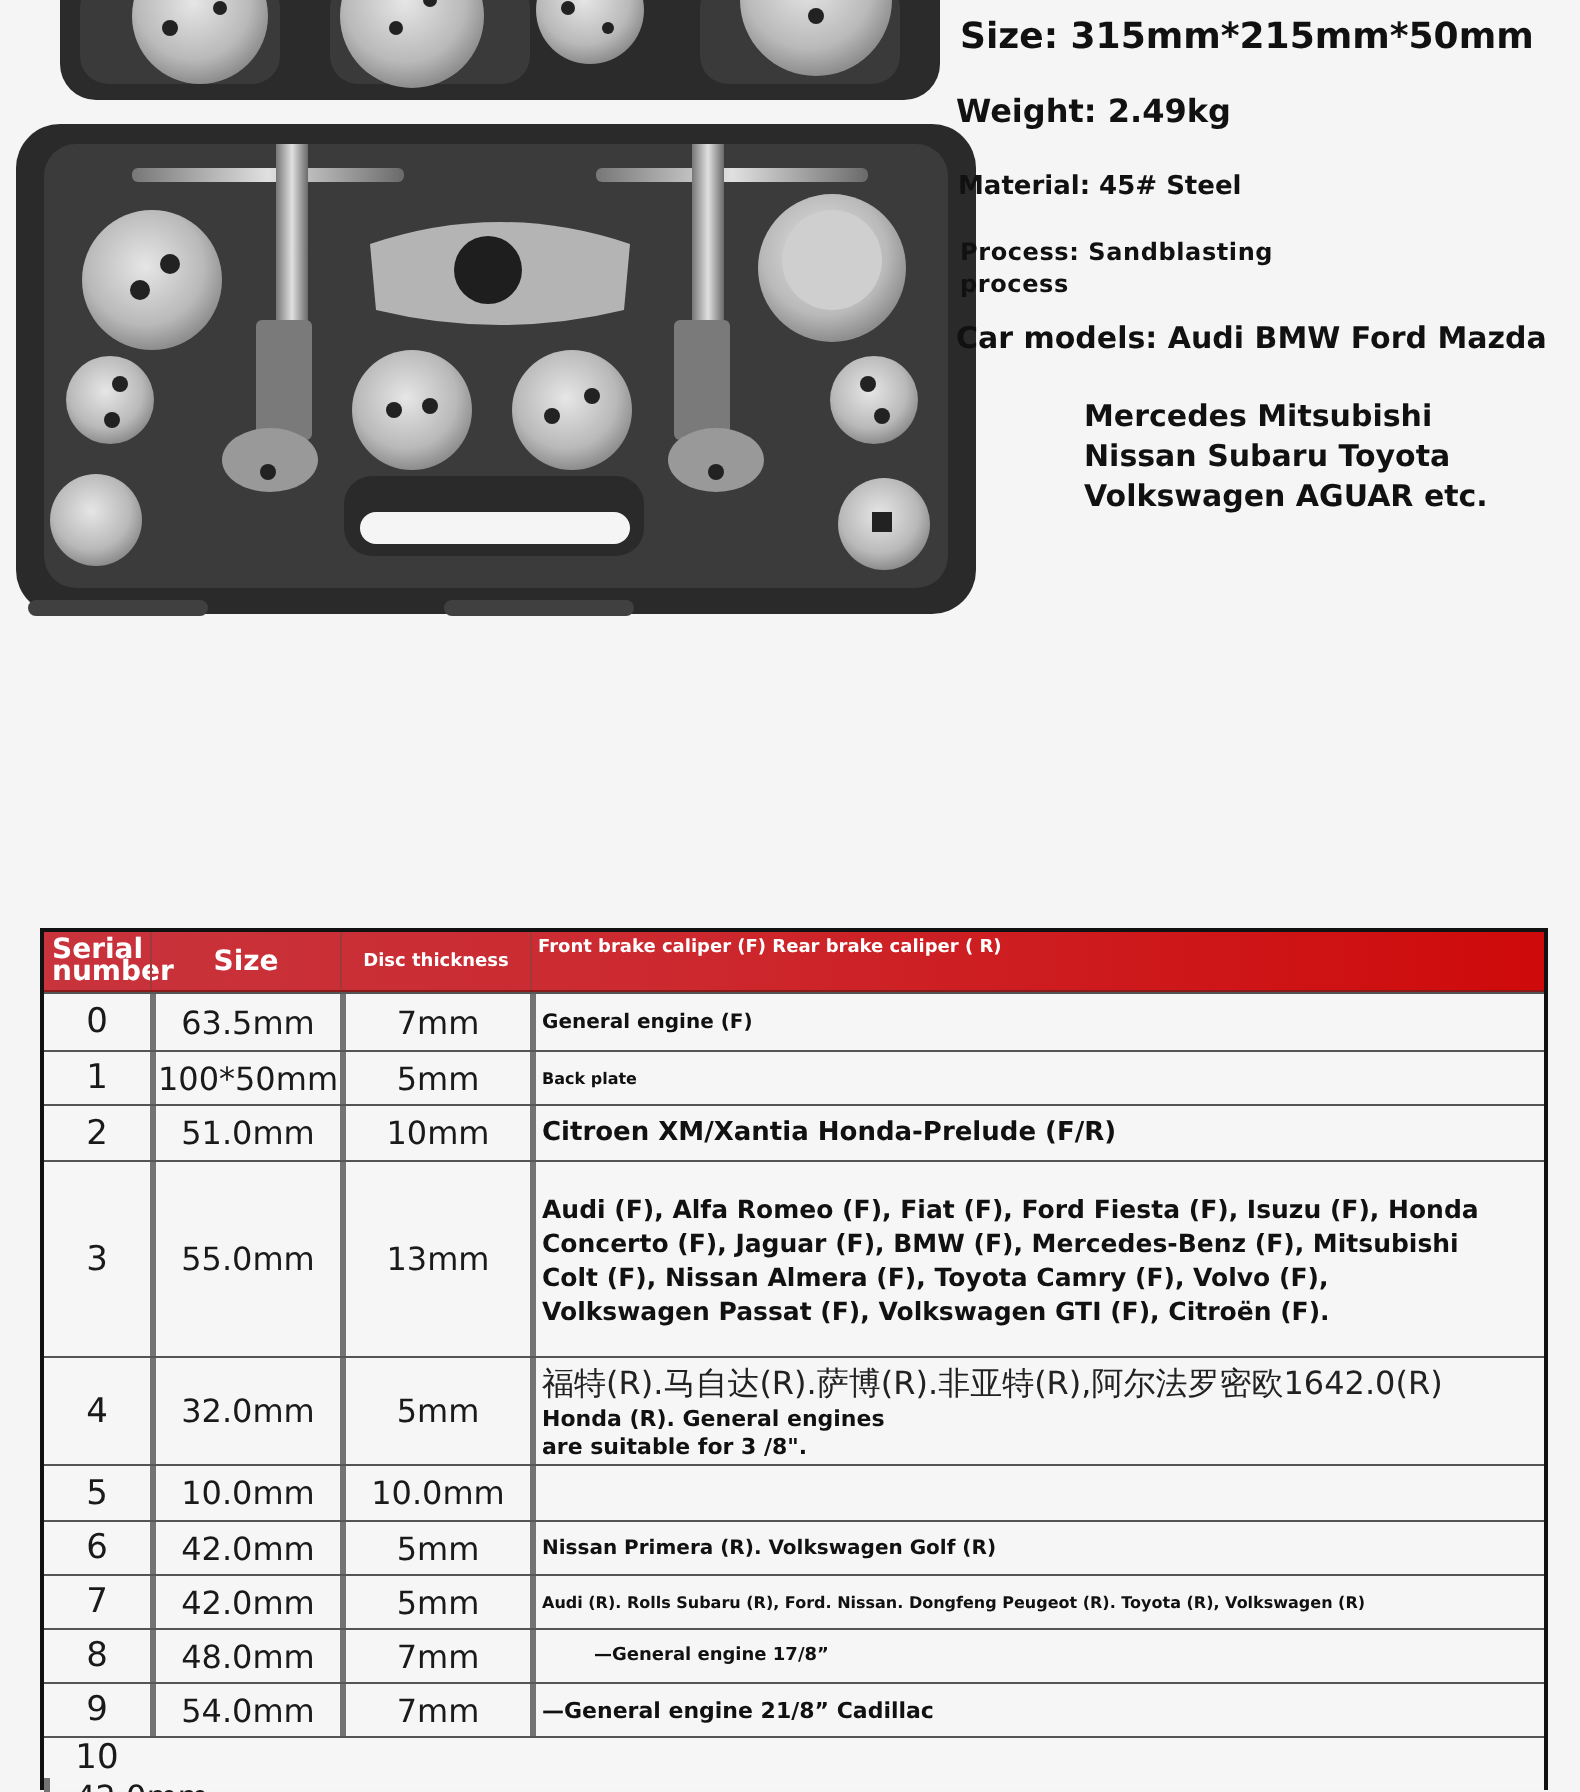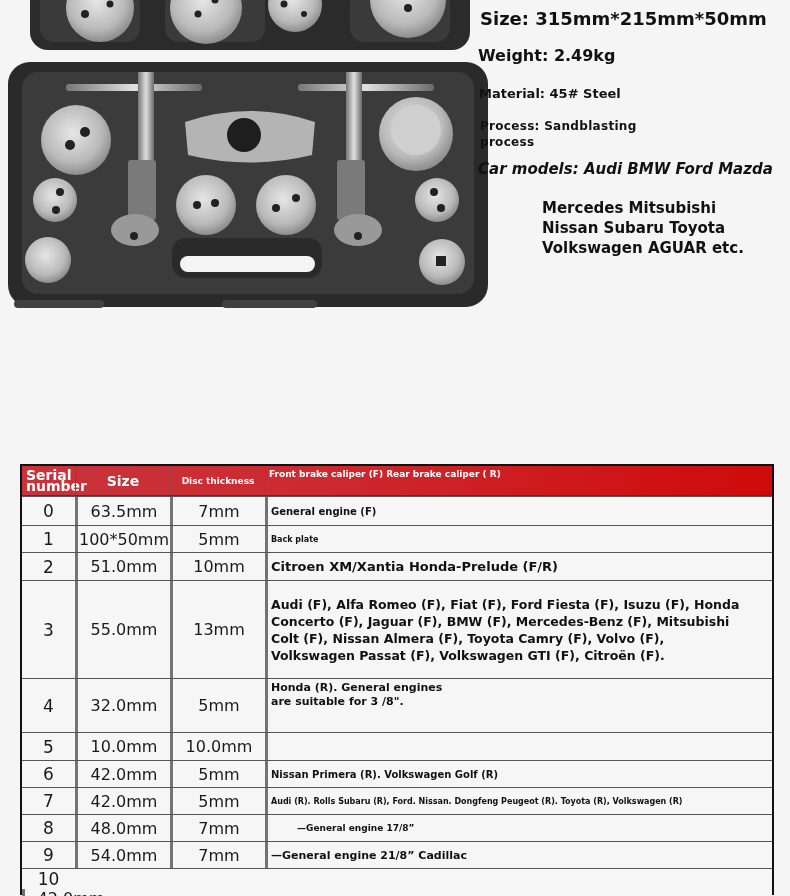--- a/index.html
+++ b/index.html
@@ -9,21 +9,21 @@
   
   .photo { position: absolute; left: 0; top: 0; width: 500px; height: 310px; }
 
   
   .specs { position: absolute; left: 0; top: 0; width: 790px; height: 300px; }
   .spec { position: absolute; color: #111; font-weight: bold; white-space: nowrap; font-family: "DejaVu Sans", sans-serif; }
   .spec-size     { left: 480px; top: 8px;   font-size: 18px; }
   .spec-weight   { left: 478px; top: 46px;  font-size: 16px; }
   .spec-material { left: 479px; top: 86px;  font-size: 13px; }
   .spec-process  { left: 480px; top: 118px; font-size: 12px; line-height: 16px; white-space: normal; width: 170px; letter-spacing: 0.3px; }
-  .spec-cars     { left: 478px; top: 160px; font-size: 15px; font-style: italic; }
+  .spec-cars     { left: 478px; top: 160px; font-size: 15px; }
   .spec-cars2    { left: 542px; top: 198px; font-size: 15px; line-height: 20px; white-space: normal; width: 230px; }
 
   
   .tbl { position: absolute; left: 20px; top: 464px; width: 754px; border: 2px solid #111; border-bottom: none; background: #f6f6f6; }
   .row { display: flex; border-top: 1px solid #555; }
   .row:first-child { border-top: none; }
   .cell { border-left: 3px solid #737373; display: flex; align-items: center; justify-content: center; color: #1a1a1a; }
   .cell:first-child { border-left: none; }
   .c0 { width: 53px; }
   .c1 { width: 95px; }
@@ -173,20 +173,21 @@
     <div class="cell c0 num">3</div>
     <div class="cell c1 size">55.0mm</div>
     <div class="cell c2 size">13mm</div>
     <div class="cell c3 app">Audi (F), Alfa Romeo (F), Fiat (F), Ford Fiesta (F), Isuzu (F), Honda Concerto (F), Jaguar (F), BMW (F), Mercedes-Benz (F), Mitsubishi Colt (F), Nissan Almera (F), Toyota Camry (F), Volvo (F), Volkswagen Passat (F), Volkswagen GTI (F), Citroën (F).</div>
   </div>
   <div class="row r4">
     <div class="cell c0 num">4</div>
     <div class="cell c1 size">32.0mm</div>
     <div class="cell c2 size">5mm</div>
     <div class="cell c3 app">
+      <span class="cn">福特(R).马自达(R).萨博(R).非亚特(R),阿尔法罗密欧1642.0(R)</span>
       <span class="en">Honda (R). General engines are suitable for 3 /8".</span>
     </div>
   </div>
   <div class="row r5">
     <div class="cell c0 num">5</div>
     <div class="cell c1 size">10.0mm</div>
     <div class="cell c2 size">10.0mm</div>
     <div class="cell c3 app fs11"></div>
   </div>
   <div class="row r6">

